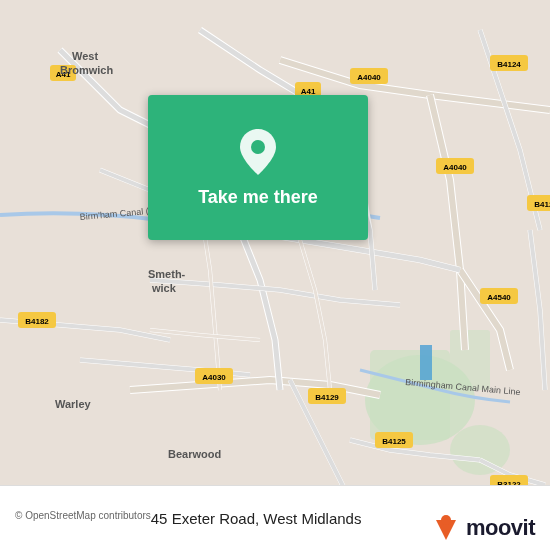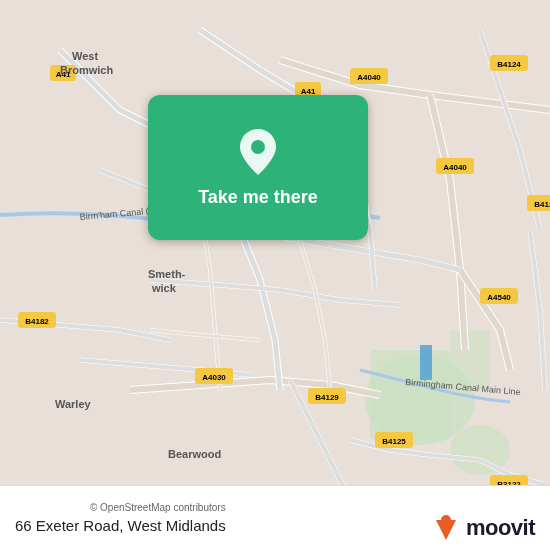--- a/index.html
+++ b/index.html
@@ -35,21 +35,21 @@
     }
 
     
     .take-me-there-panel {
       position: absolute;
       top: 95px;
       left: 148px;
       width: 220px;
       height: 145px;
       background: #2db37a;
-      border-radius: 12px;
+      border-radius: 4px;
       display: flex;
       flex-direction: column;
       align-items: center;
       justify-content: center;
       cursor: pointer;
       box-shadow: 0 2px 10px rgba(0,0,0,0.3);
     }
 
     .location-pin-icon {
       width: 44px;
@@ -74,22 +74,21 @@
       background: white;
       display: flex;
       align-items: center;
       justify-content: space-between;
       padding: 0 15px;
       border-top: 1px solid #ddd;
     }
 
     .bottom-left {
       display: flex;
-      flex-direction: column;
-      align-items: flex-end;
+      flex-direction: row;
     }
 
     .osm-attribution {
       font-size: 10px;
       color: #666;
       margin-bottom: 4px;
     }
 
     .address-text {
       font-size: 15px;
@@ -274,21 +273,21 @@
     <svg class="location-pin-icon" viewBox="0 0 44 50" xmlns="http://www.w3.org/2000/svg">
       <path d="M22 2 C12 2 4 10 4 20 C4 32 22 48 22 48 C22 48 40 32 40 20 C40 10 32 2 22 2 Z" fill="white" opacity="0.9"></path>
       <circle cx="22" cy="20" r="7" fill="#2db37a"></circle>
     </svg>
     <span class="take-me-there-label">Take me there</span>
   </div>
 
   <div class="bottom-bar">
     <div class="bottom-left">
       <span class="osm-attribution">© OpenStreetMap contributors</span>
-      <span class="address-text">66 Exeter Road, West Midlands</span>
+      <span class="address-text">45 Exeter Road, West Midlands</span>
     </div>
     <div class="moovit-logo">
       <svg class="moovit-icon" viewBox="0 0 32 32" xmlns="http://www.w3.org/2000/svg">
         <path d="M6 8 L16 28 L26 8 Z" fill="#e85d26"></path>
         <circle cx="16" cy="8" r="5" fill="#e85d26"></circle>
       </svg>
       <span class="moovit-text">moovit</span>
     </div>
   </div>
 </div>

